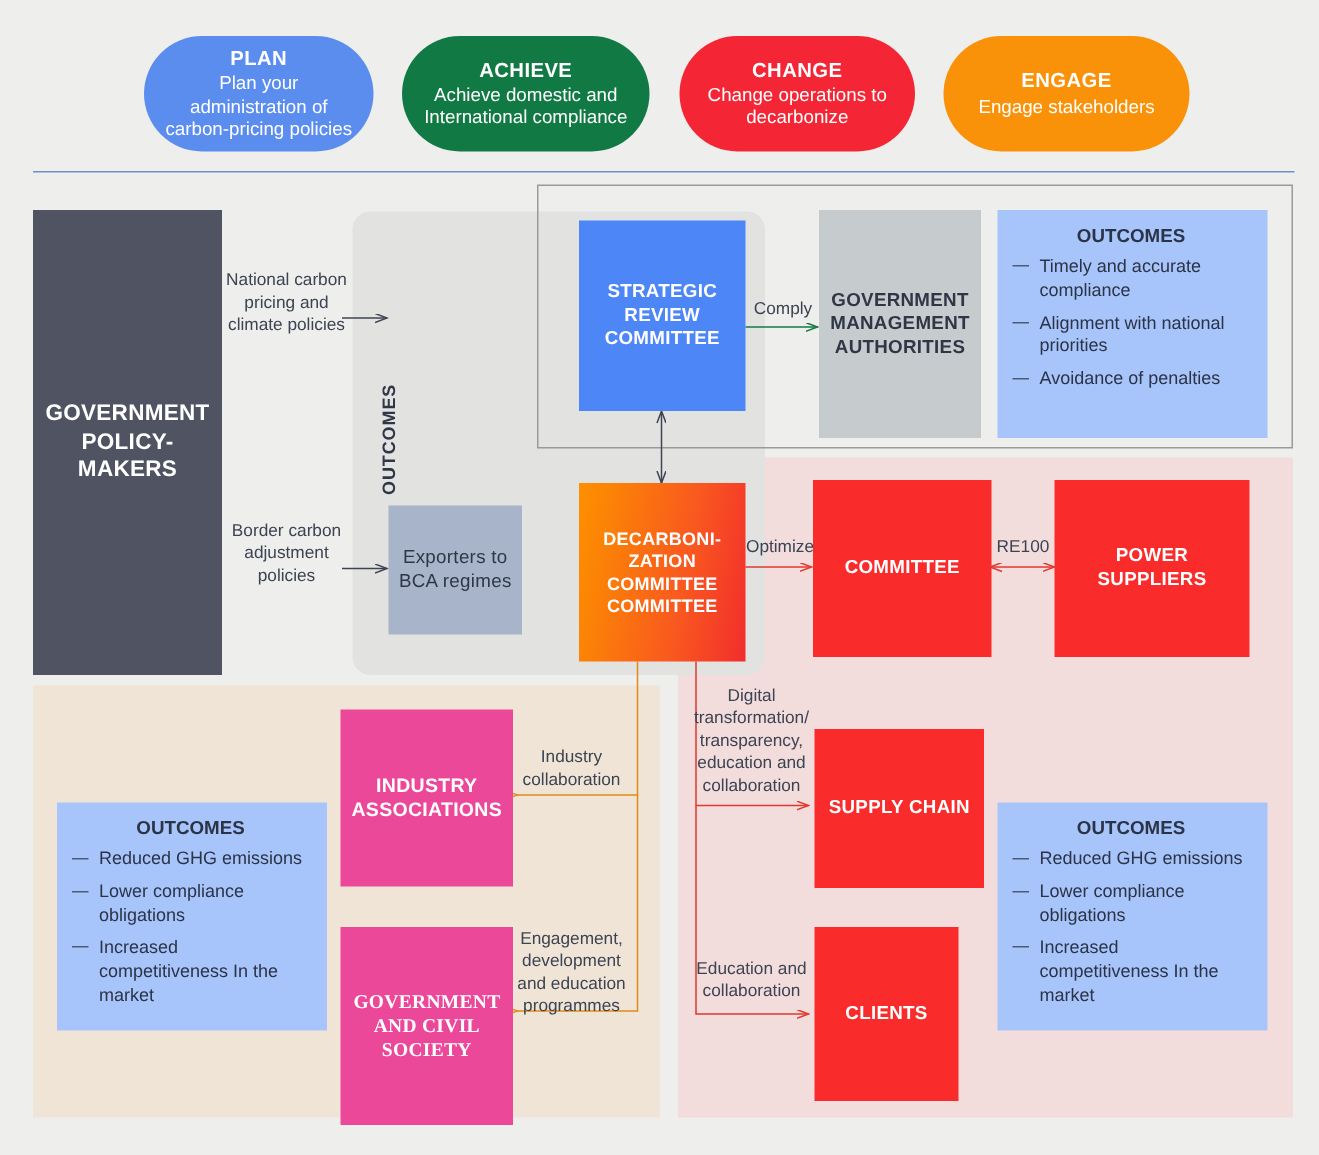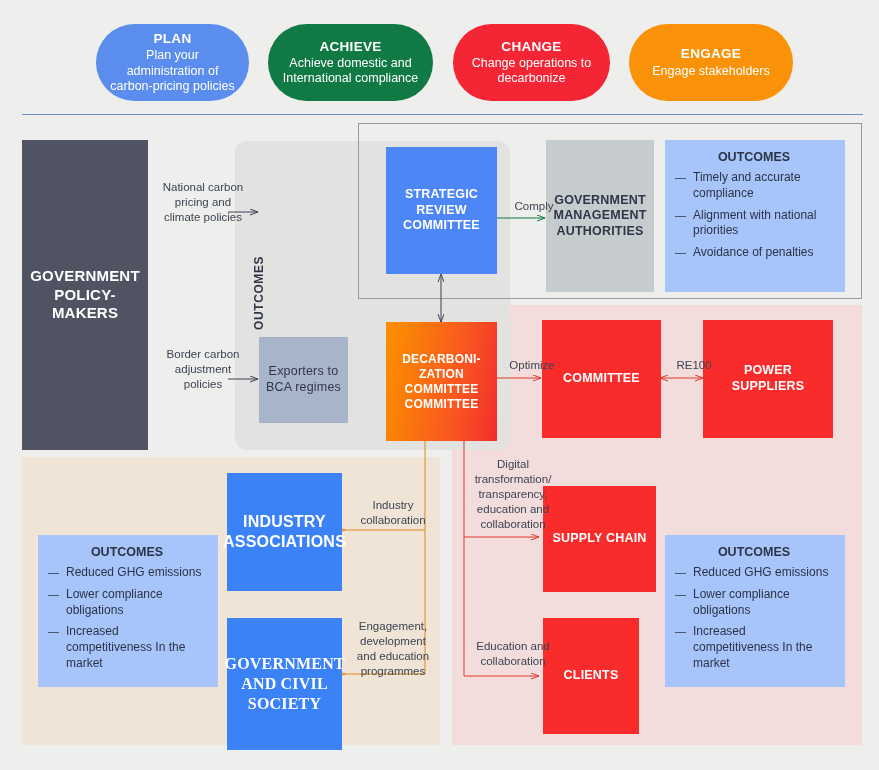--- a/index.html
+++ b/index.html
@@ -45,21 +45,21 @@
     display:flex;align-items:center;justify-content:center;
     text-align:center;font-weight:bold;line-height:1.25;
     letter-spacing:.2px;
   }
   .box-dark{background:#505362;color:#ffffff;font-size:15px;}
   .box-slate{background:#a7b4ca;color:#2f3747;font-size:12.5px;font-weight:normal;}
   .box-blue{background:#4d86f7;color:#ffffff;font-size:12.5px;}
   .box-grey{background:#c6cbcd;color:#2f3747;font-size:12.5px;}
   .box-orangegrad{background:linear-gradient(100deg,#ff9000 0%,#fb8206 18%,#f9581f 62%,#f22d2d 100%);color:#ffffff;font-size:12px;}
   .box-red{background:#f92b2b;color:#ffffff;font-size:12.5px;}
-  .box-orange{background:#3b82f6;color:#ffffff;font-size:16px;justify-content:center;}
+  .box-orange{background:#ec4899;color:#ffffff;font-size:13px;justify-content:center;}
 
   
   .outcome{
     position:absolute;box-sizing:border-box;
     background:#a8c5fb;color:#2b3346;
     padding:10px 12px 10px 10px;
   }
   .outcome .oc-title{
     text-align:center;font-weight:bold;font-size:12.5px;margin-bottom:6px;
   }
@@ -69,21 +69,20 @@
     margin-bottom:6px;
   }
   .outcome li:before{
     content:"\2014";position:absolute;left:0;top:0;font-size:11px;
   }
 
   
   .clabel{
     position:absolute;font-size:11.5px;line-height:1.3;color:#3c4452;
     text-align:center;
-    margin-left:12px;
   }
 
   
   .vlabel{
     position:absolute;font-size:12px;font-weight:bold;color:#2f3747;
     transform:rotate(-90deg);transform-origin:left top;
     letter-spacing:.6px;white-space:nowrap;
   }
 
   svg.conn{position:absolute;left:0;top:0;width:879px;height:770px;pointer-events:none;}

